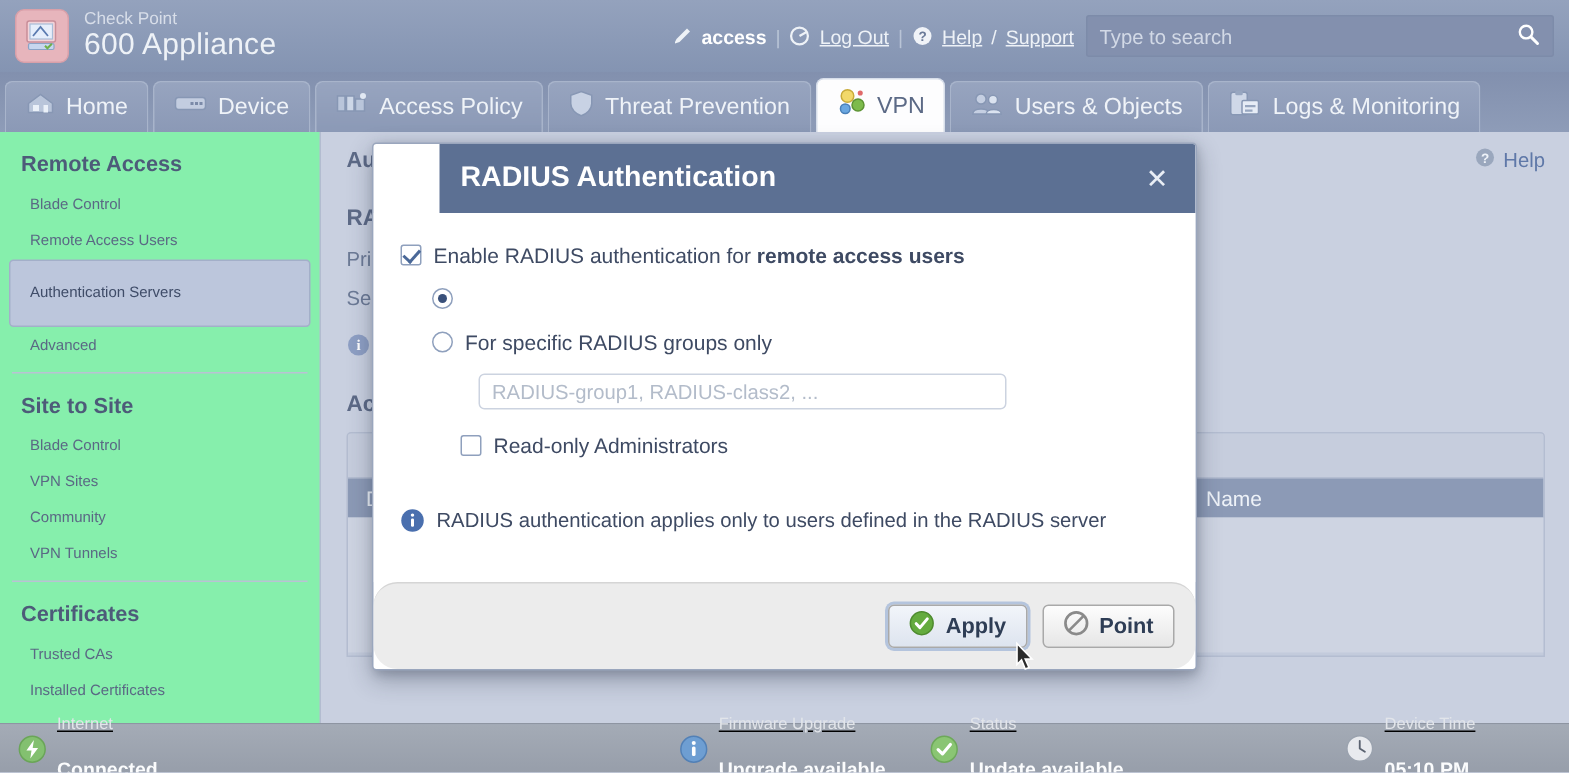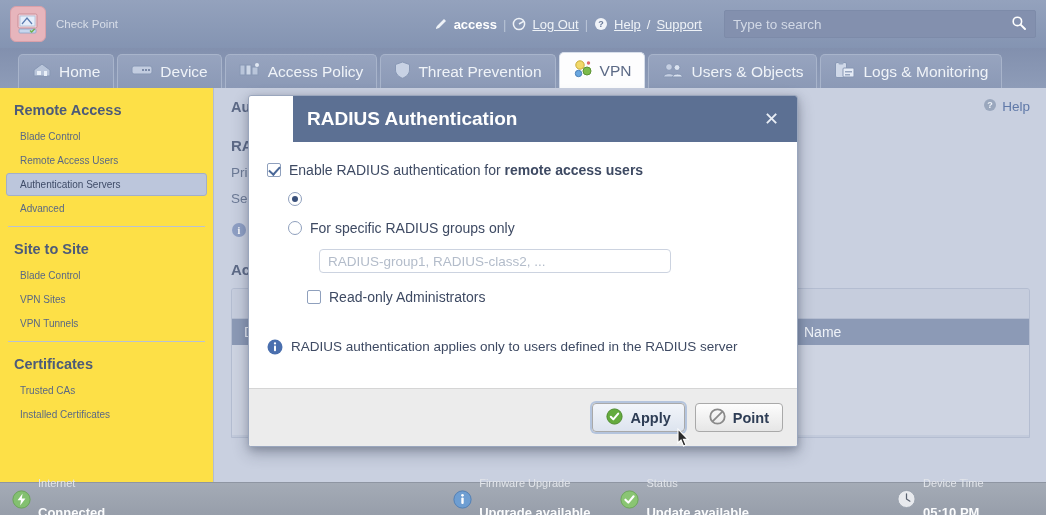--- a/index.html
+++ b/index.html
@@ -33,41 +33,41 @@
   .hdr-right {
     margin-left: auto; display: flex; align-items: center;
     gap: 6px; color: #edf1f6; font-size: 13px; padding-right: 10px;
   }
   .hdr-right .admin { font-weight: bold; color: #ffffff; }
   .hdr-right .sep { color: #b9c4d6; }
   .hdr-right a { color: #eef2f7; text-decoration: underline; }
   .hdr-icon { display:inline-flex; align-items:center; }
 
   .searchbox {
-    margin-left: 16px;
+    margin-left: 2px;
     width: 312px; height: 28px;
     background: #8390ae;
     border: 1px solid #7d8ba9;
     border-radius: 2px;
     display: flex; align-items: center;
     padding: 0 8px;
   }
   .searchbox input {
     flex: 1; background: transparent; border: none; outline: none;
     font-family: "Liberation Sans", sans-serif;
     font-size: 13.5px; color: #ffffff;
   }
   .searchbox input::placeholder { color: #d2d9e6; }
 
   
   .tabstrip {
     position: absolute; top: 48px; left: 0; width: 1046px; height: 40px;
     background: linear-gradient(#8290ae, #8e9cb8);
     display: flex; align-items: flex-end;
-    padding-left: 18px;
+    padding-left: 3px;
   }
   .tab {
     height: 34px; display: flex; align-items: center; gap: 7px;
     padding: 0 13px;
     background: linear-gradient(#97a4bf, #8b99b6);
     border: 1px solid #a8b4cb; border-bottom: none;
     border-radius: 5px 5px 0 0;
     margin-right: 3px;
     color: #eff3f8; font-size: 15.5px;
     white-space: nowrap;
@@ -75,40 +75,40 @@
   .tab.active {
     background: #fdfdfe;
     color: #5c6a86;
     border-color: #d7deea;
     height: 36px;
   }
 
   
   .sidebar {
     position: absolute; top: 88px; left: 0; width: 214px; bottom: 33px;
-    background: #fde047;
+    background: #86efac;
     border-right: 1px solid #b3bcd0;
     padding-top: 6px;
     overflow: hidden;
   }
   .sb-group {
     font-size: 14.5px; font-weight: bold; color: #4d5b79;
     padding: 8px 14px 6px 14px;
   }
   .sb-item {
     font-size: 10px; color: #5a6884;
     padding: 6px 14px;
     margin: 1px 6px;
     border-radius: 3px;
   }
   .sb-item.active {
     background: #bcc6dc;
     border: 1px solid #a3afc9;
     color: #3f4c68;
-    padding: 5px 13px;
+    padding: 16px 13px;
   }
   .sb-div { height: 1px; background: #b9c2d4; margin: 6px 8px; }
 
   
   .main {
     position: absolute; top: 88px; left: 215px; right: 0; bottom: 33px;
     background: #c9d0e0;
     padding: 10px 16px;
     overflow: hidden;
   }
@@ -200,20 +200,21 @@
   .ro-row { display: flex; align-items: center; gap: 8px; margin-top: 16px; margin-left: 40px; }
   .info-row { display: flex; align-items: flex-start; gap: 8px; margin-top: 34px; }
   .info-row .txt { font-size: 13.5px; color: #3e4a63; }
 
   .modal-footer {
     height: 58px; background: #ececec;
     border-top: 1px solid #d5d5d5;
     display: flex; align-items: center; justify-content: flex-end;
     gap: 10px; padding-right: 14px;
     flex: none;
+    border-radius: 16px;
   }
   .btn {
     height: 29px; min-width: 80px;
     display: flex; align-items: center; justify-content: center; gap: 7px;
     padding: 0 13px;
     background: linear-gradient(#fdfdfd, #e6e6e6);
     border: 1px solid #a9a9a9; border-radius: 4px;
     font-size: 14.5px; font-weight: bold; color: #2e3d55;
     cursor: pointer;
   }
@@ -221,21 +222,21 @@
     box-shadow: 0 0 0 2px #b4c4dd;
     background: linear-gradient(#f2f5fa, #dde4ef);
   }
   .cursor-arrow { position: absolute; left: 674px; top: 427px; }
 
   
   .statusbar {
     position: absolute; bottom: 0; left: 0; width: 1046px; height: 33px;
     background: linear-gradient(#a4abb6, #979eaa);
     border-top: 1px solid #8e95a2;
-    display: flex; align-items: center;
+    display: flex; align-items: center; text-decoration: underline;
   }
   .st-item { display: flex; align-items: center; gap: 7px; }
   .st-txt { line-height: 1.15; }
   .st-txt .t1 { font-size: 11px; color: #e2e5ea; }
   .st-txt .t2 { font-size: 13px; font-weight: bold; color: #fbfcfd; margin-top: 16px; }
 
   .ico-circle {
     width: 19px; height: 19px; border-radius: 50%;
     display: flex; align-items: center; justify-content: center;
     flex: none;
@@ -249,20 +250,21 @@
     <svg width="26" height="24" viewBox="0 0 26 24">
       <rect x="3" y="2" width="19" height="14" rx="1.5" fill="#f3d3d8" stroke="#c98e99" stroke-width="1"></rect>
       <rect x="5" y="4" width="15" height="10" fill="#e6eefb" stroke="#a9bdd8" stroke-width=".8"></rect>
       <path d="M7 12 L12 6 L17 12" stroke="#5b7bb0" stroke-width="1.2" fill="none"></path>
       <rect x="4" y="17" width="17" height="4" rx="1" fill="#c7d6ee" stroke="#8ba3c6" stroke-width=".8"></rect>
       <path d="M15 18.5 l1.6 1.6 l3-3" stroke="#6fb04a" stroke-width="1.4" fill="none"></path>
     </svg>
   </div>
   <div class="brand">
     <div class="b1">Check Point</div>
+    <div class="b2">600 Appliance</div>
   </div>
 
   <div class="hdr-right">
     <span class="hdr-icon">
       <svg width="14" height="14" viewBox="0 0 14 14">
           <path d="M2 11 L3 9 L10 2 L12 4 L5 11 L2 12 Z" fill="#eef2f7"></path>
         </svg>
     </span>
     <span class="admin">access</span>
     <span class="sep">|</span>
@@ -377,20 +379,21 @@
   <div class="sb-group">Remote Access</div>
   <div class="sb-item">Blade Control</div>
   <div class="sb-item">Remote Access Users</div>
   <div class="sb-item active">Authentication Servers</div>
   <div class="sb-item">Advanced</div>
   <div class="sb-div"></div>
 
   <div class="sb-group">Site to Site</div>
   <div class="sb-item">Blade Control</div>
   <div class="sb-item">VPN Sites</div>
+  <div class="sb-item">Community</div>
   <div class="sb-item">VPN Tunnels</div>
   <div class="sb-div"></div>
 
   <div class="sb-group">Certificates</div>
   <div class="sb-item">Trusted CAs</div>
   <div class="sb-item">Installed Certificates</div>
 </div>
 
 <div class="main">
   <div class="main-head">

